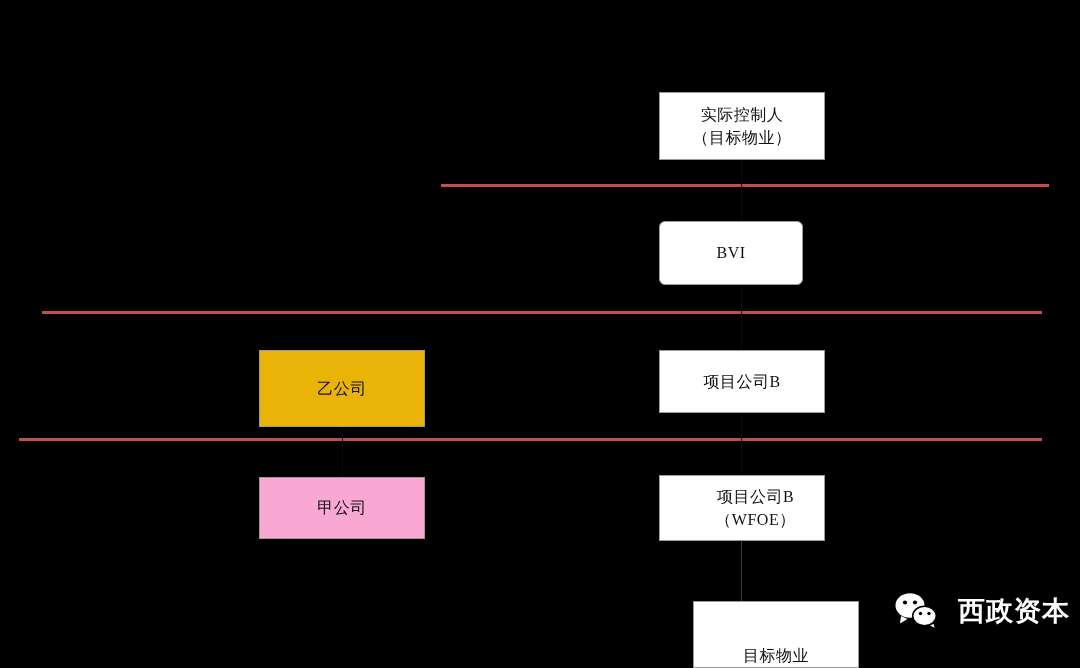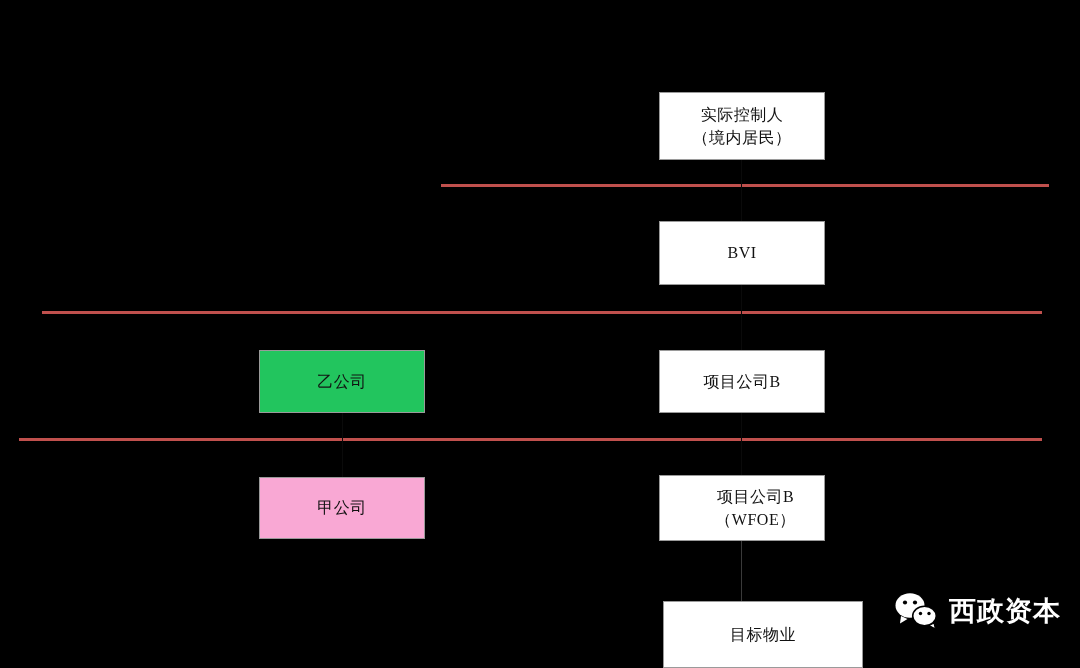--- a/index.html
+++ b/index.html
@@ -51,21 +51,21 @@
   }
   .connector.visible {
     background: #3a3a3a;
   }
 
   
   #watermark {
     position: absolute;
     display: flex;
     align-items: center;
-    gap: 10px;
+    gap: 19px;
     text-decoration: underline;
   }
   #watermark .wm-text {
     color: #ffffff;
     font-family: "DejaVu Sans", sans-serif;
     font-size: 27px;
     font-weight: 700;
     letter-spacing: 1px;
     white-space: nowrap;
   }
@@ -81,45 +81,45 @@
   <div class="boundary" id="b2" style="left: 10px; top: 438px; width: 1023px; background: rgb(192, 80, 77);"></div>
 
   <div class="connector" id="c0" style="left: 732px; top: 160px; height: 61px;"></div>
   <div class="connector" id="c1" style="left: 732px; top: 285px; height: 65px;"></div>
   <div class="connector" id="c2" style="left: 732px; top: 413px; height: 62px;"></div>
   <div class="connector visible" id="c3" style="left: 732px; top: 541px; height: 60px;"></div>
   <div class="connector" id="c4" style="left: 333px; top: 413px; height: 64px;"></div>
 
   <div class="node" id="n0" style="left: 650px; top: 92px; width: 166px; height: 68px; background: rgb(255, 255, 255); border-color: rgb(154, 154, 154);">
     <span class="line1">实际控制人</span>
-    <span class="line2">（境内居民）</span>
+    <span class="line2">（目标物业）</span>
   </div>
 
-  <div class="node" id="n1" style="left: 650px; top: 221px; width: 166px; height: 64px; background: rgb(255, 255, 255); border-color: rgb(154, 154, 154);">
+  <div class="node" id="n1" style="left: 650px; top: 221px; width: 144px; height: 64px; background: rgb(255, 255, 255); border-color: rgb(154, 154, 154); border-radius: 6px;">
     <span class="line1">BVI</span>
   </div>
 
-  <div class="node" id="n2" style="left: 250px; top: 350px; width: 166px; height: 63px; background: #22c55e; border-color: rgb(154, 154, 154);">
+  <div class="node" id="n2" style="left: 250px; top: 350px; width: 166px; height: 77px; background: #eab308; border-color: rgb(154, 154, 154);">
     <span class="line1">乙公司</span>
   </div>
 
   <div class="node" id="n3" style="left: 650px; top: 350px; width: 166px; height: 63px; background: rgb(255, 255, 255); border-color: rgb(154, 154, 154);">
     <span class="line1">项目公司B</span>
   </div>
 
   <div class="node" id="n4" style="left: 250px; top: 477px; width: 166px; height: 62px; background: #f9a8d4; border-color: rgb(154, 154, 154);">
     <span class="line1">甲公司</span>
   </div>
 
   <div class="node" id="n5" style="left: 650px; top: 475px; width: 166px; height: 66px; background: rgb(255, 255, 255); border-color: rgb(154, 154, 154); padding-left: 27px;">
     <span class="line1">项目公司B</span>
     <span class="line2">（WFOE）</span>
   </div>
 
-  <div class="node" id="n6" style="left: 654px; top: 601px; width: 200px; height: 67px; background: rgb(255, 255, 255); border-color: rgb(154, 154, 154);">
+  <div class="node" id="n6" style="left: 684px; top: 601px; width: 166px; height: 67px; background: rgb(255, 255, 255); border-color: rgb(154, 154, 154); justify-content: flex-end;">
     <span class="line1">目标物业</span>
   </div>
 
   <div id="watermark" style="left: 886px; top: 592px;">
     <span class="wm-icon">
       <svg class="wechat-icon" width="44" height="38" viewBox="0 0 44 38" aria-hidden="true">
         <ellipse cx="15" cy="13.5" rx="14.5" ry="12.2" fill="#ffffff"></ellipse>
         <polygon points="6,24 5,31.5 12.5,27" fill="#ffffff"></polygon>
         <circle cx="10" cy="10.5" r="2.1" fill="#000000"></circle>
         <circle cx="20" cy="10.5" r="2.1" fill="#000000"></circle>

